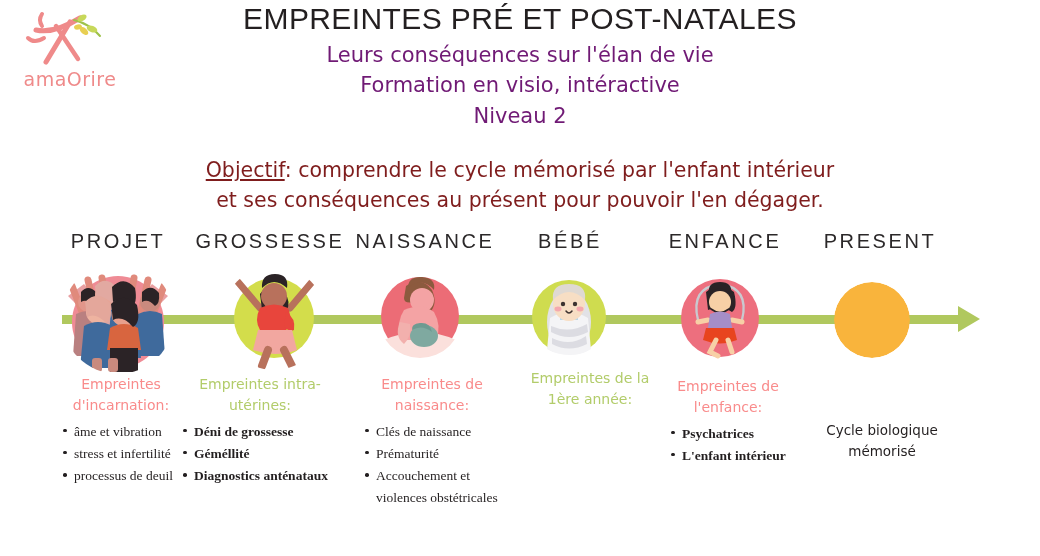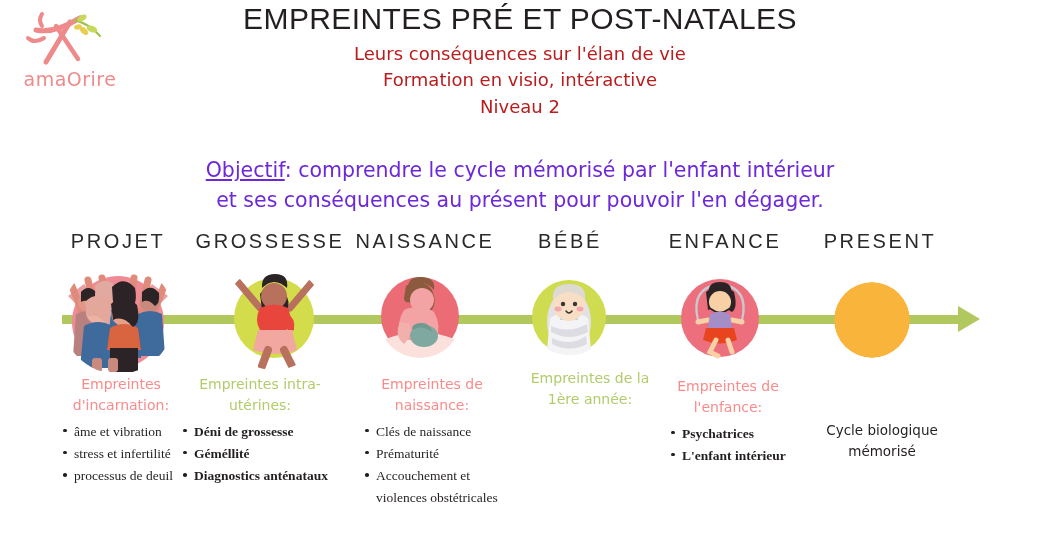--- a/index.html
+++ b/index.html
@@ -26,31 +26,31 @@
 
   
   .title-block{position:absolute;left:140px;top:2px;width:760px;text-align:center;}
   .title-main{
     font-family:"Liberation Sans", sans-serif;
     font-size:30px;font-weight:400;letter-spacing:.4px;
     color:#231f20;line-height:1.15;
   }
   .title-sub{
     font-family:"DejaVu Sans", sans-serif;
-    font-size:18px;font-weight:400;color:#b91c1c;
+    font-size:21px;font-weight:400;color:#701a75;
     line-height:1.42;margin-top:4px;
   }
   .title-sub div{margin-top:1px;}
 
   
   .objective{
     position:absolute;left:100px;top:156px;width:840px;
     text-align:center;
     font-family:"DejaVu Sans", sans-serif;
-    font-size:20.5px;color:#6d28d9;line-height:1.44;
+    font-size:20.5px;color:#7f1d1d;line-height:1.44;
   }
   .objective u{text-decoration:underline;text-underline-offset:2px;}
 
   
   .phase-head{
     position:absolute;top:230px;
     font-family:"Liberation Sans", sans-serif;
     font-size:20px;letter-spacing:2.6px;color:#2b2829;
     text-align:center;white-space:nowrap;
   }

